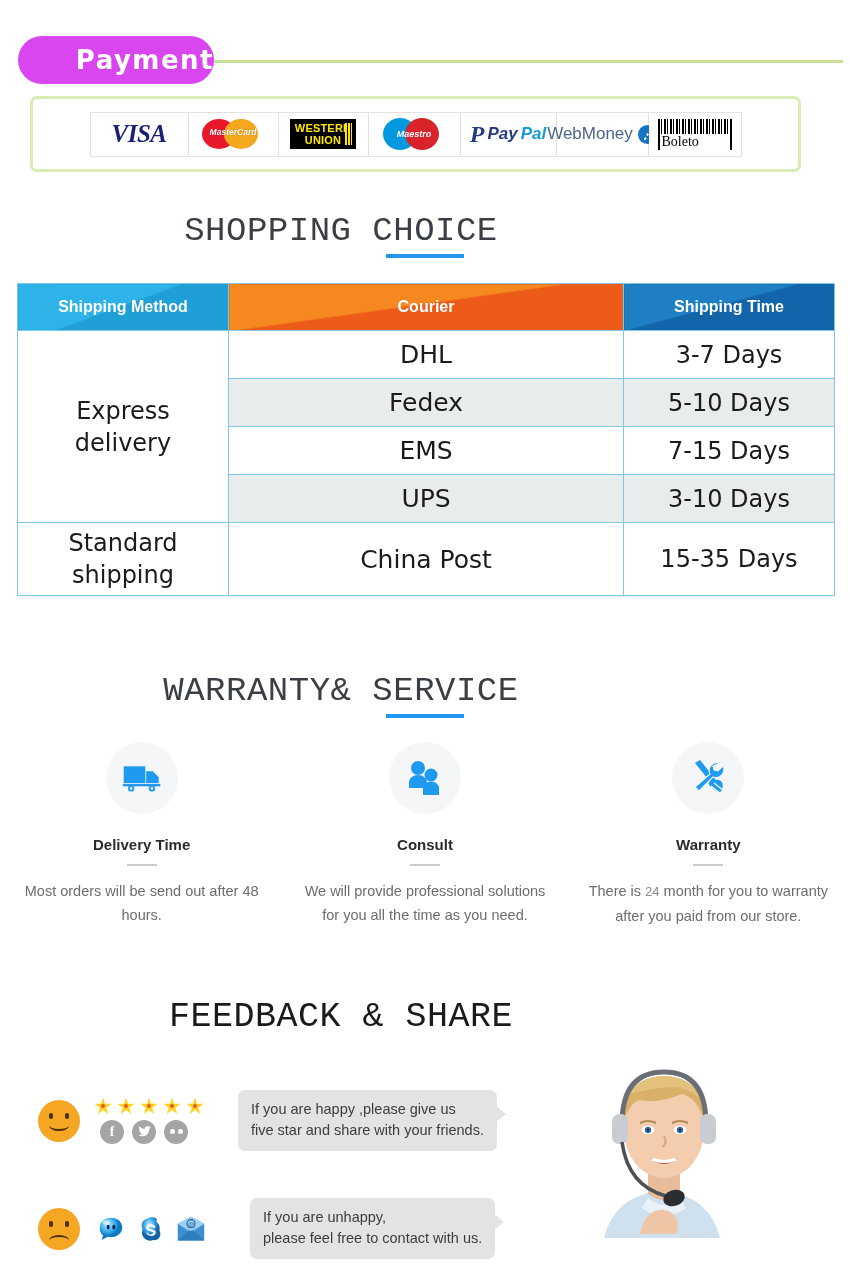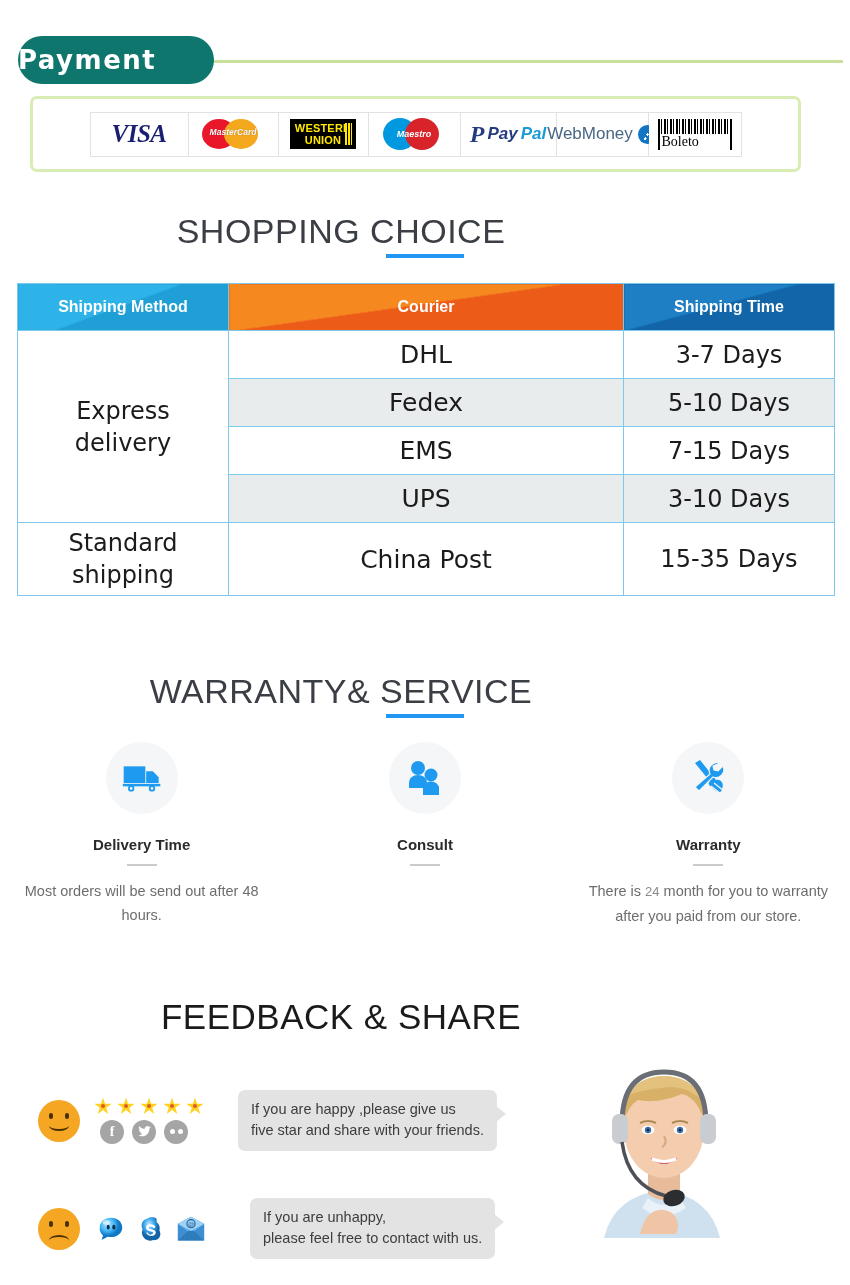--- a/index.html
+++ b/index.html
@@ -16,23 +16,23 @@
   .payment-header {
     position: absolute; left: 0; top: 18px; width: 850px; height: 50px;
   }
   .payment-rule {
     position: absolute; left: 120px; top: 42px; width: 723px; height: 3px;
     background: #c9e09b;
   }
   .payment-pill {
     position: absolute; left: 18px; top: 18px;
     width: 196px; height: 48px;
-    background: #0f766e;
+    background: #d946ef;
     border-radius: 26px;
-    display: flex; align-items: center; justify-content: flex-start;
+    display: flex; align-items: center; justify-content: flex-end;
   }
   .payment-pill span {
     color: #ffffff; font-size: 26px; font-weight: bold;
     letter-spacing: 1.5px; font-family: "DejaVu Sans", sans-serif;
   }
 
   
   .pay-box {
     position: absolute; left: 30px; top: 96px;
     width: 771px; height: 76px;
@@ -121,21 +121,21 @@
   }
   .bol-text {
     font-size: 14px; color:#000; font-family:"Liberation Serif", serif;
     border-left:2px solid #000; border-right:2px solid #000; padding: 0 2px;
     line-height: 16px;
   }
 
   
   .sec-title {
     position: absolute; width: 682px; text-align: center;
-    font-family: Liberation Sans, sans-serif;
+    font-family: Liberation Mono, monospace;
     font-size: 34px; color: #3b3f45; letter-spacing: 0.5px;
   }
   .sec-underline {
     position: absolute; height: 4px; background: #2196f3; left: 50%;
     transform: translateX(-50%); width: 78px;
   }
 
   
   .ship-table {
     position: absolute; left: 17px; top: 283px;
@@ -399,20 +399,21 @@
         <svg width="38" height="36" viewBox="0 0 38 36">
           <circle cx="12" cy="8" r="7" fill="#1e9bf0"></circle>
           <path d="M3 28 v-5 c0-5 4-8 9-8 s9 3 9 8 v5 z" fill="#1e9bf0"></path>
           <circle cx="25" cy="15" r="6.5" fill="#1e9bf0"></circle>
           <path d="M17 34 v-5 c0-4.5 3.5-7.5 8-7.5 s8 3 8 7.5 v5 z" fill="#1e9bf0"></path>
           <path d="M17 26 q8 6 16 0 v9 h-16 z" fill="#1e9bf0"></path>
         </svg>
       </div>
       <div class="war-head">Consult</div>
       <div class="war-divider"></div>
+      <div class="war-body">We will provide professional solutions for you all the time as you need.</div>
     </div>
 
     <div class="war-col">
       <div class="war-icon-circle">
         <svg width="38" height="38" viewBox="0 0 38 38">
           <g fill="#1e9bf0">
             <path d="M6 4 l5-3 l16 20 a5.5 5.5 0 1 1 -4 4 z"></path>
             <circle cx="10" cy="29" r="3.2" fill="#f5f6f7"></circle>
             <path d="M31 4 a8 8 0 0 0 -10 11 l-15 13 l4 4 l14-14 a8 8 0 0 0 10-11 l-5 5 l-4-1 l-1-4 z" fill="#1e9bf0" stroke="#f5f6f7" stroke-width="1.1"></path>
             <rect x="19" y="24" width="15" height="6" rx="2.5" transform="rotate(38 26 27)"></rect>

